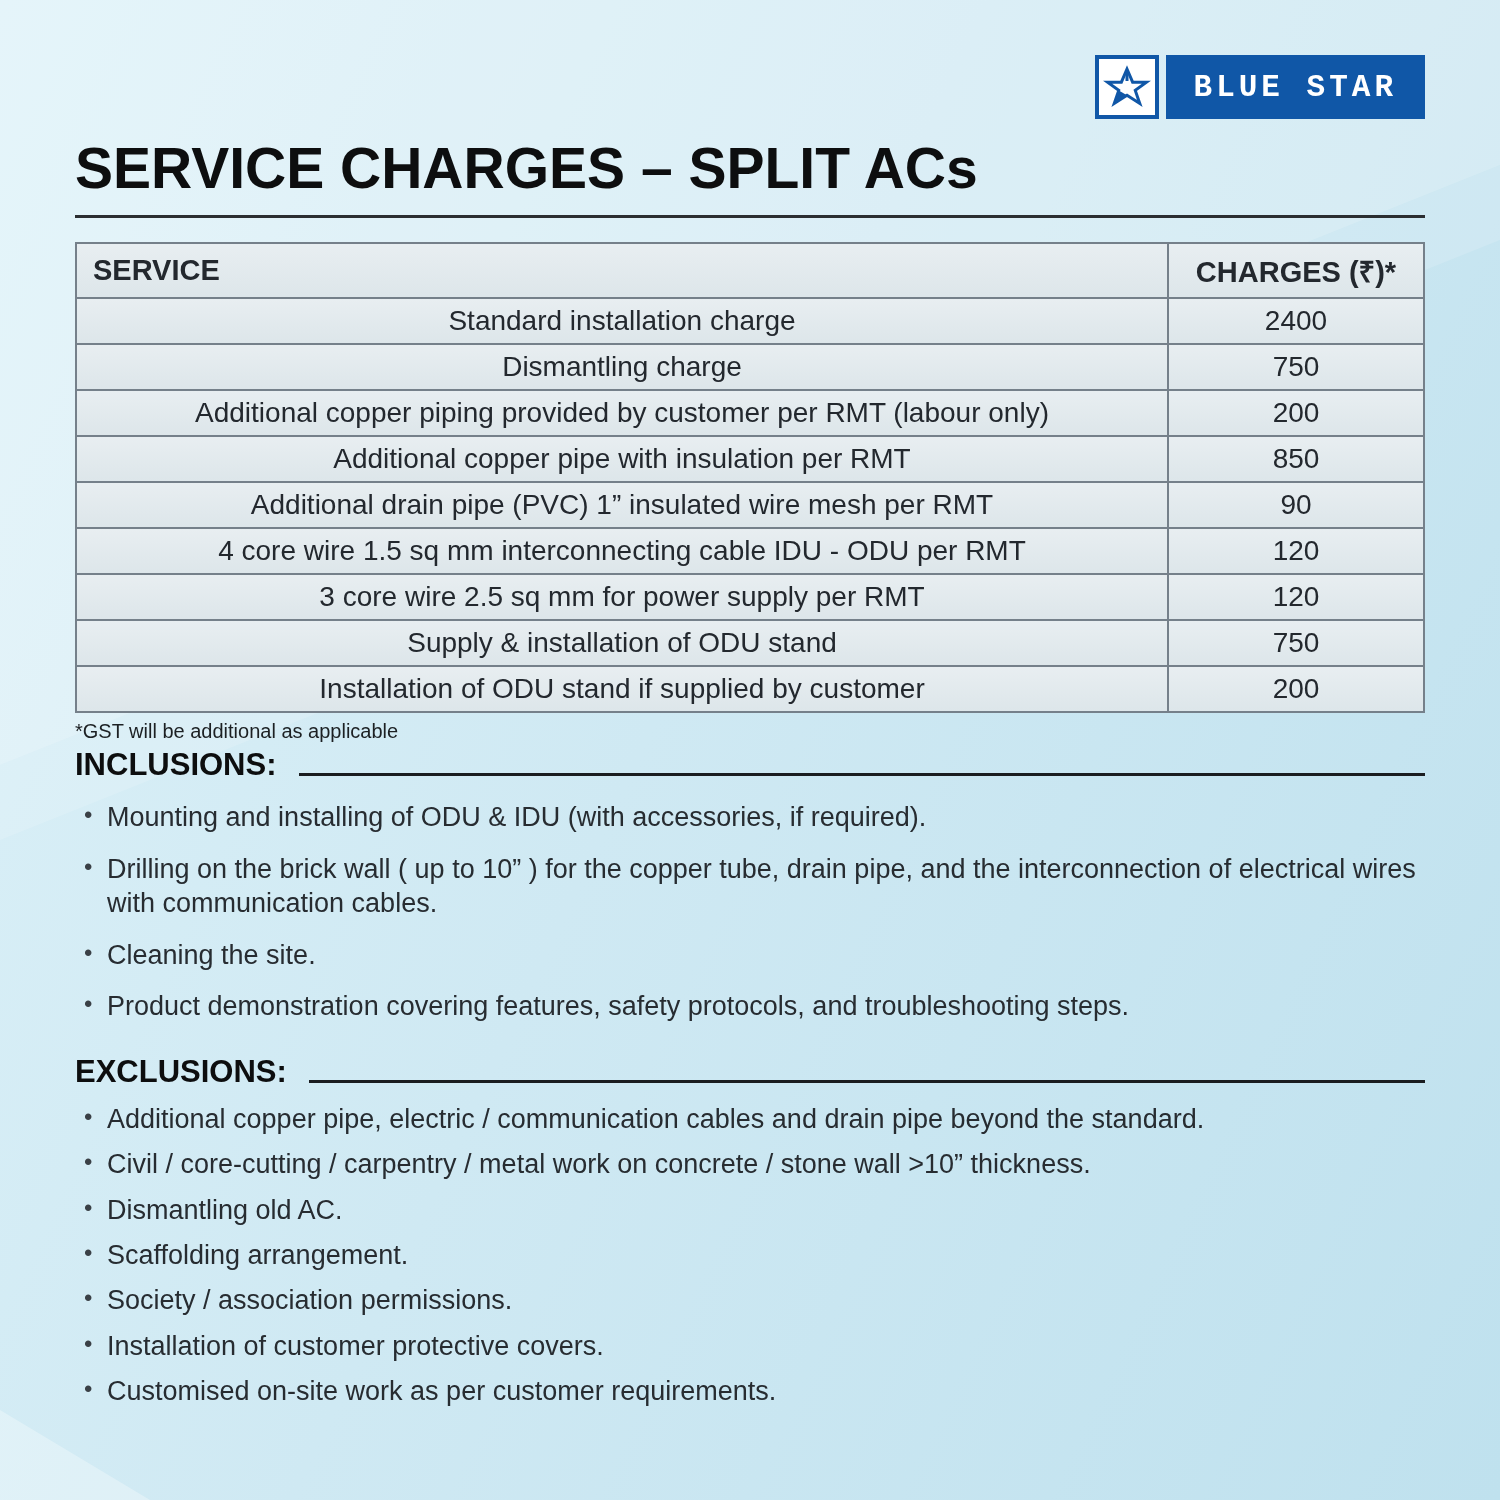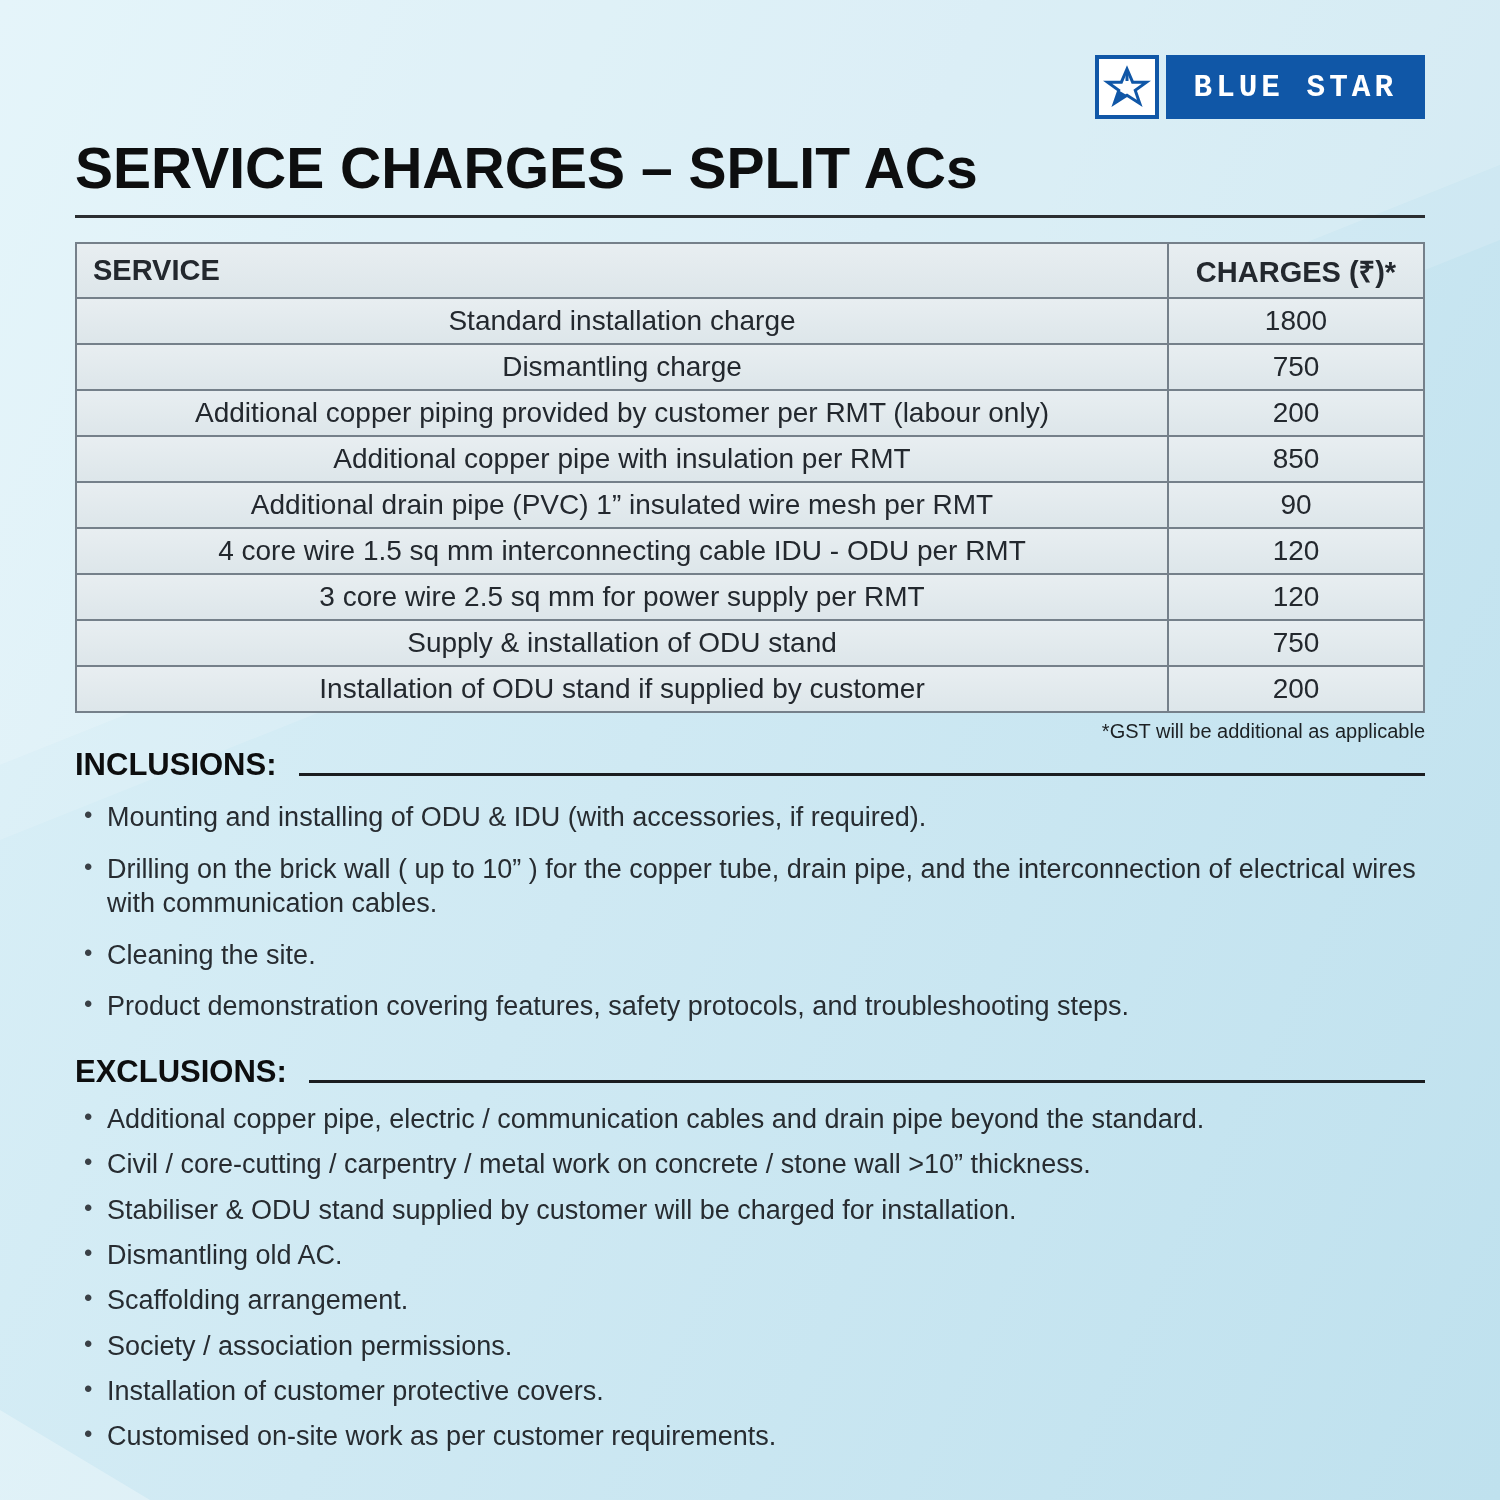--- a/index.html
+++ b/index.html
@@ -48,21 +48,21 @@
   table.charges th,table.charges td{
     border:2px solid #75808a;
     background:linear-gradient(180deg,#e8eef1 0%,#dde6ea 100%);
     color:#23282e;
   }
   th.col-service{text-align:left;padding:10px 16px;font-size:29px;font-weight:800;color:#16191c;}
   th.col-charge{width:238px;text-align:center;padding:0 8px;font-size:29px;font-weight:800;color:#16191c;}
   td.cell-service{text-align:center;padding:6px 16px;font-size:28px;font-weight:400;}
   td.cell-charge{text-align:center;padding:6px 8px;font-size:28px;font-weight:400;}
   
-  .gst-note{margin-top:7px;text-align:right;font-size:20px;color:#1c2023;}
+  .gst-note{margin-top:7px;font-size:20px;color:#1c2023;}
   
   .section-head{display:flex;align-items:flex-end;margin-top:4px;}
   .section-head.exclusions{margin-top:30px;}
   .section-title{font-size:31px;font-weight:800;color:#0d0e0f;white-space:nowrap;}
   .section-line{flex:1;border-bottom:3px solid #1a1d20;margin-left:22px;margin-bottom:7px;}
   ul.bullets{list-style:none;margin:8px 0 0 0;padding:0;}
   ul.bullets li{
     position:relative;padding-left:32px;font-size:27px;color:#272c31;
     line-height:1.28;
   }
@@ -98,21 +98,21 @@
   <table class="charges">
     <thead>
       <tr>
         <th class="col-service">SERVICE</th>
         <th class="col-charge">CHARGES (₹)*</th>
       </tr>
     </thead>
     <tbody>
       <tr>
         <td class="cell-service">Standard installation charge</td>
-        <td class="cell-charge">1800</td>
+        <td class="cell-charge">2400</td>
       </tr>
       <tr>
         <td class="cell-service">Dismantling charge</td>
         <td class="cell-charge">750</td>
       </tr>
       <tr>
         <td class="cell-service">Additional copper piping provided by customer per RMT (labour only)</td>
         <td class="cell-charge">200</td>
       </tr>
       <tr>
@@ -155,21 +155,20 @@
     <li>Product demonstration covering features, safety protocols, and troubleshooting steps.</li>
   </ul>
 
   <div class="section-head exclusions">
     <span class="section-title">EXCLUSIONS:</span>
     <span class="section-line"></span>
   </div>
   <ul class="bullets exclusions-list">
     <li>Additional copper pipe, electric / communication cables and drain pipe beyond the standard.</li>
     <li>Civil / core-cutting / carpentry / metal work on concrete / stone wall &gt;10” thickness.</li>
-    <li>Stabiliser &amp; ODU stand supplied by customer will be charged for installation.</li>
     <li>Dismantling old AC.</li>
     <li>Scaffolding arrangement.</li>
     <li>Society / association permissions.</li>
     <li>Installation of customer protective covers.</li>
     <li>Customised on-site work as per customer requirements.</li>
   </ul>
 
 </div>
 
 </body></html>

